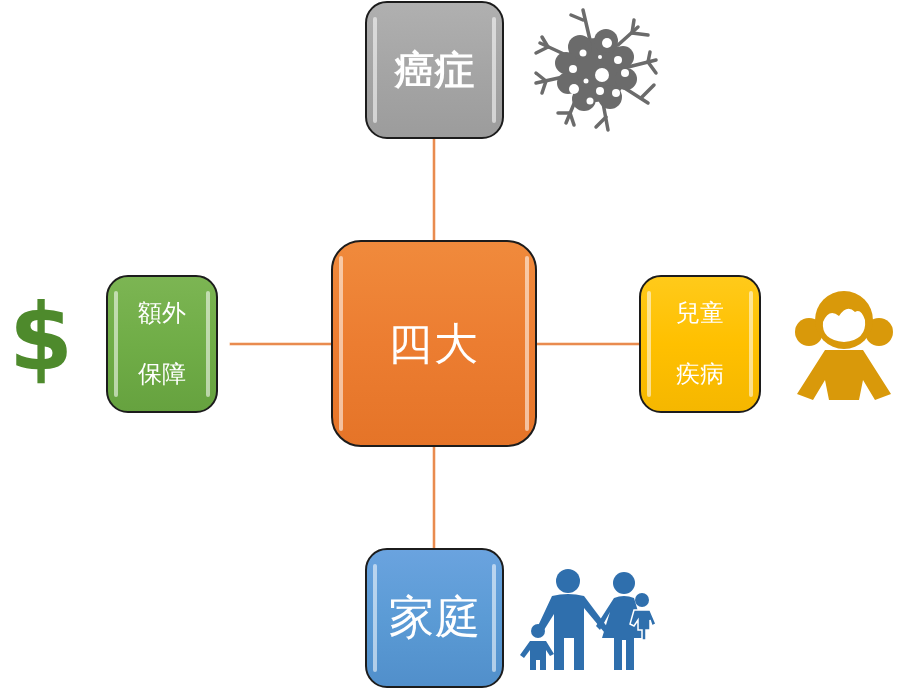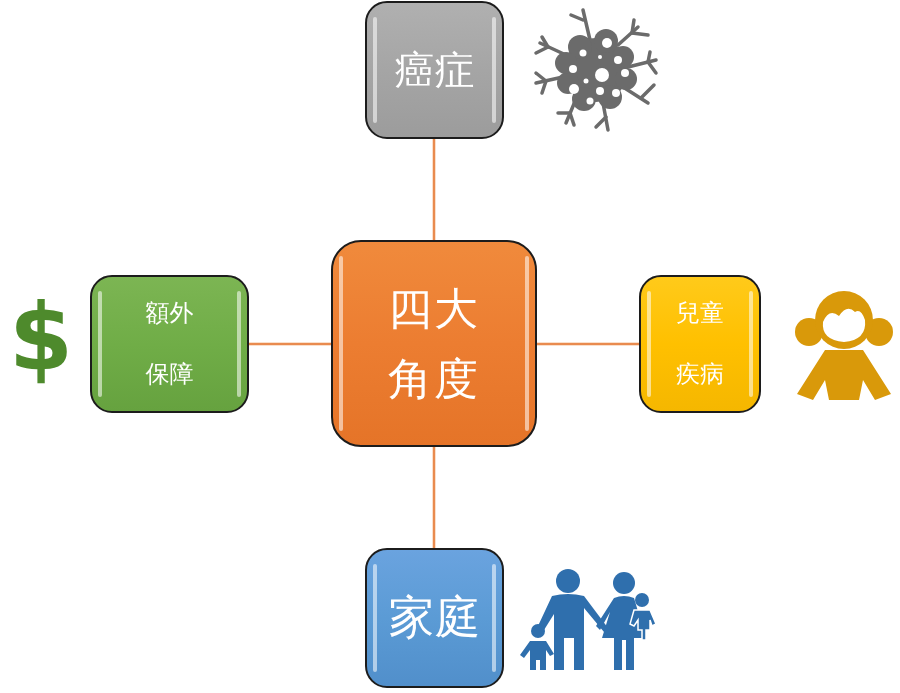--- a/index.html
+++ b/index.html
@@ -19,43 +19,42 @@
     .box::after {
       content: ""; position: absolute; right: 6px; top: 14px; bottom: 14px; width: 4px;
       border-radius: 3px; background: rgba(255,255,255,0.55);
     }
     .box .line { position: relative; z-index: 1; white-space: nowrap; }
     .box-center { left: 331px; top: 240px; width: 206px; height: 207px;
       background: linear-gradient(180deg, #f08a3c 0%, #ec7d31 50%, #e57428 100%); border-radius: 30px; }
     .box-center .line { font-size: 44px; line-height: 70px; letter-spacing: 2px; }
     .box-top { left: 365px; top: 1px; width: 139px; height: 138px;
       background: linear-gradient(180deg, #b0b0b0 0%, #a5a5a5 50%, #9c9c9c 100%); }
-    .box-top .line { font-size: 40px; }
+    .box-top .line { font-size: 40px; font-weight: bold; }
     .box-bottom { left: 365px; top: 548px; width: 139px; height: 140px;
       background: linear-gradient(180deg, #6aa3df 0%, #5b9bd5 50%, #518fcb 100%); }
     .box-bottom .line { font-size: 46px; }
-    .box-left { left: 90px; top: 275px; width: 159px; height: 138px;
+    .box-left { left: 106px; top: 275px; width: 112px; height: 138px;
       background: linear-gradient(180deg, #7cb553 0%, #70ad47 50%, #66a23f 100%); }
     .box-left .line, .box-right .line { font-size: 24px; line-height: 31px; }
     .box-left .gap, .box-right .gap { height: 30px; }
     .box-right { left: 639px; top: 275px; width: 122px; height: 138px;
       background: linear-gradient(180deg, #ffca1a 0%, #ffc000 50%, #f5b700 100%); }
     .icon { position: absolute; }
   </style>
 </head>
 <body>
 
 <div class="connector" style="left:433px; top:139px; width:2px; height:102px;"></div>
 <div class="connector" style="left:433px; top:447px; width:2px; height:102px;"></div>
 <div class="connector" style="left:230px; top:343px; width:102px; height:2px;"></div>
 <div class="connector" style="left:537px; top:343px; width:103px; height:2px;"></div>
 
 <div class="box box-center">
   <span class="line">四大</span>
-  <span class="line">角度</span>
 </div>
 
 <div class="box box-top">
   <span class="line">癌症</span>
 </div>
 
 <div class="box box-bottom">
   <span class="line">家庭</span>
 </div>
 

